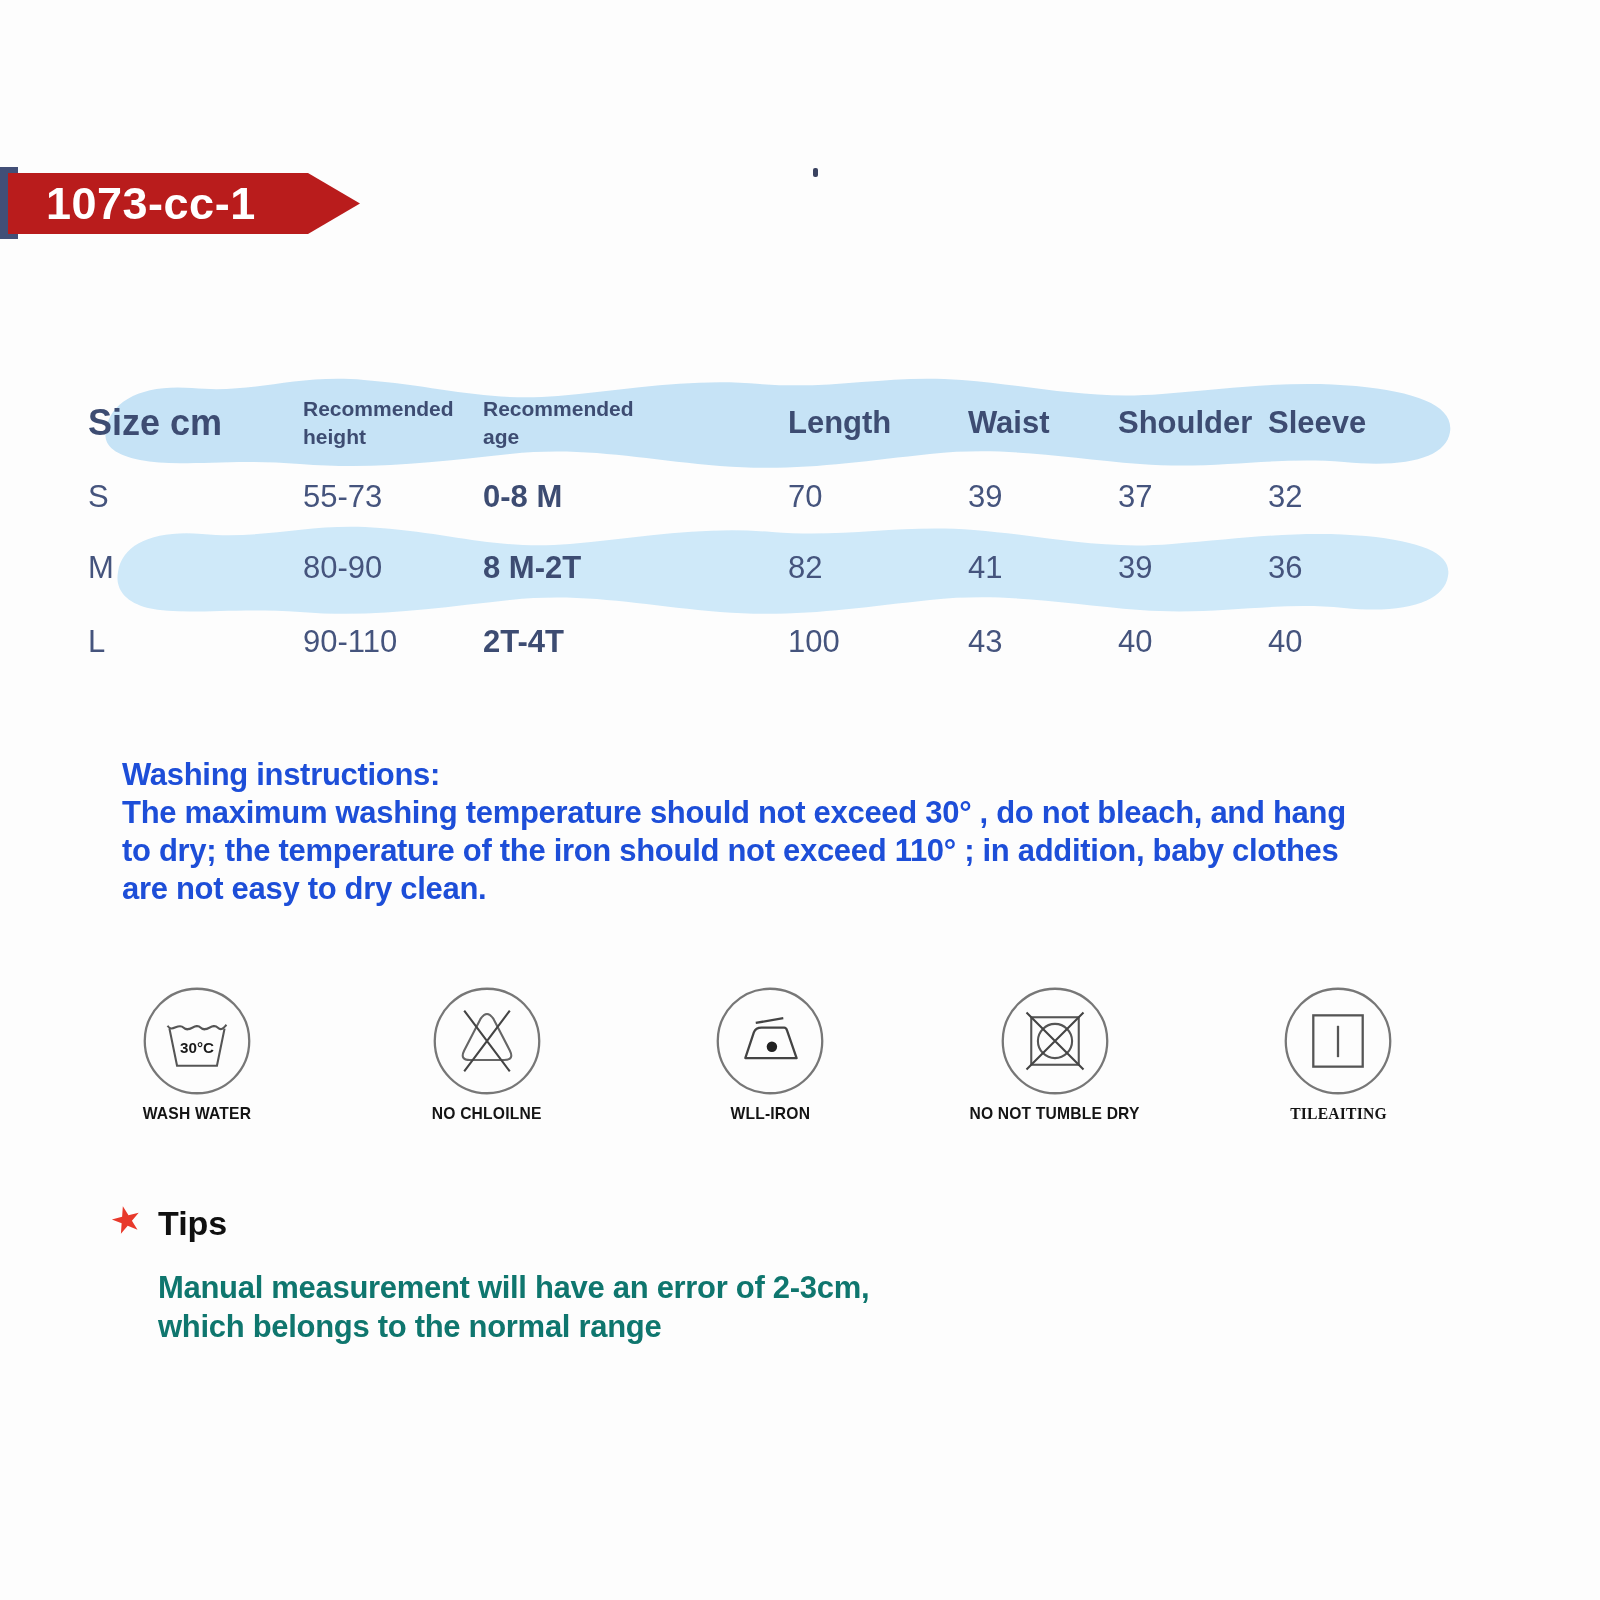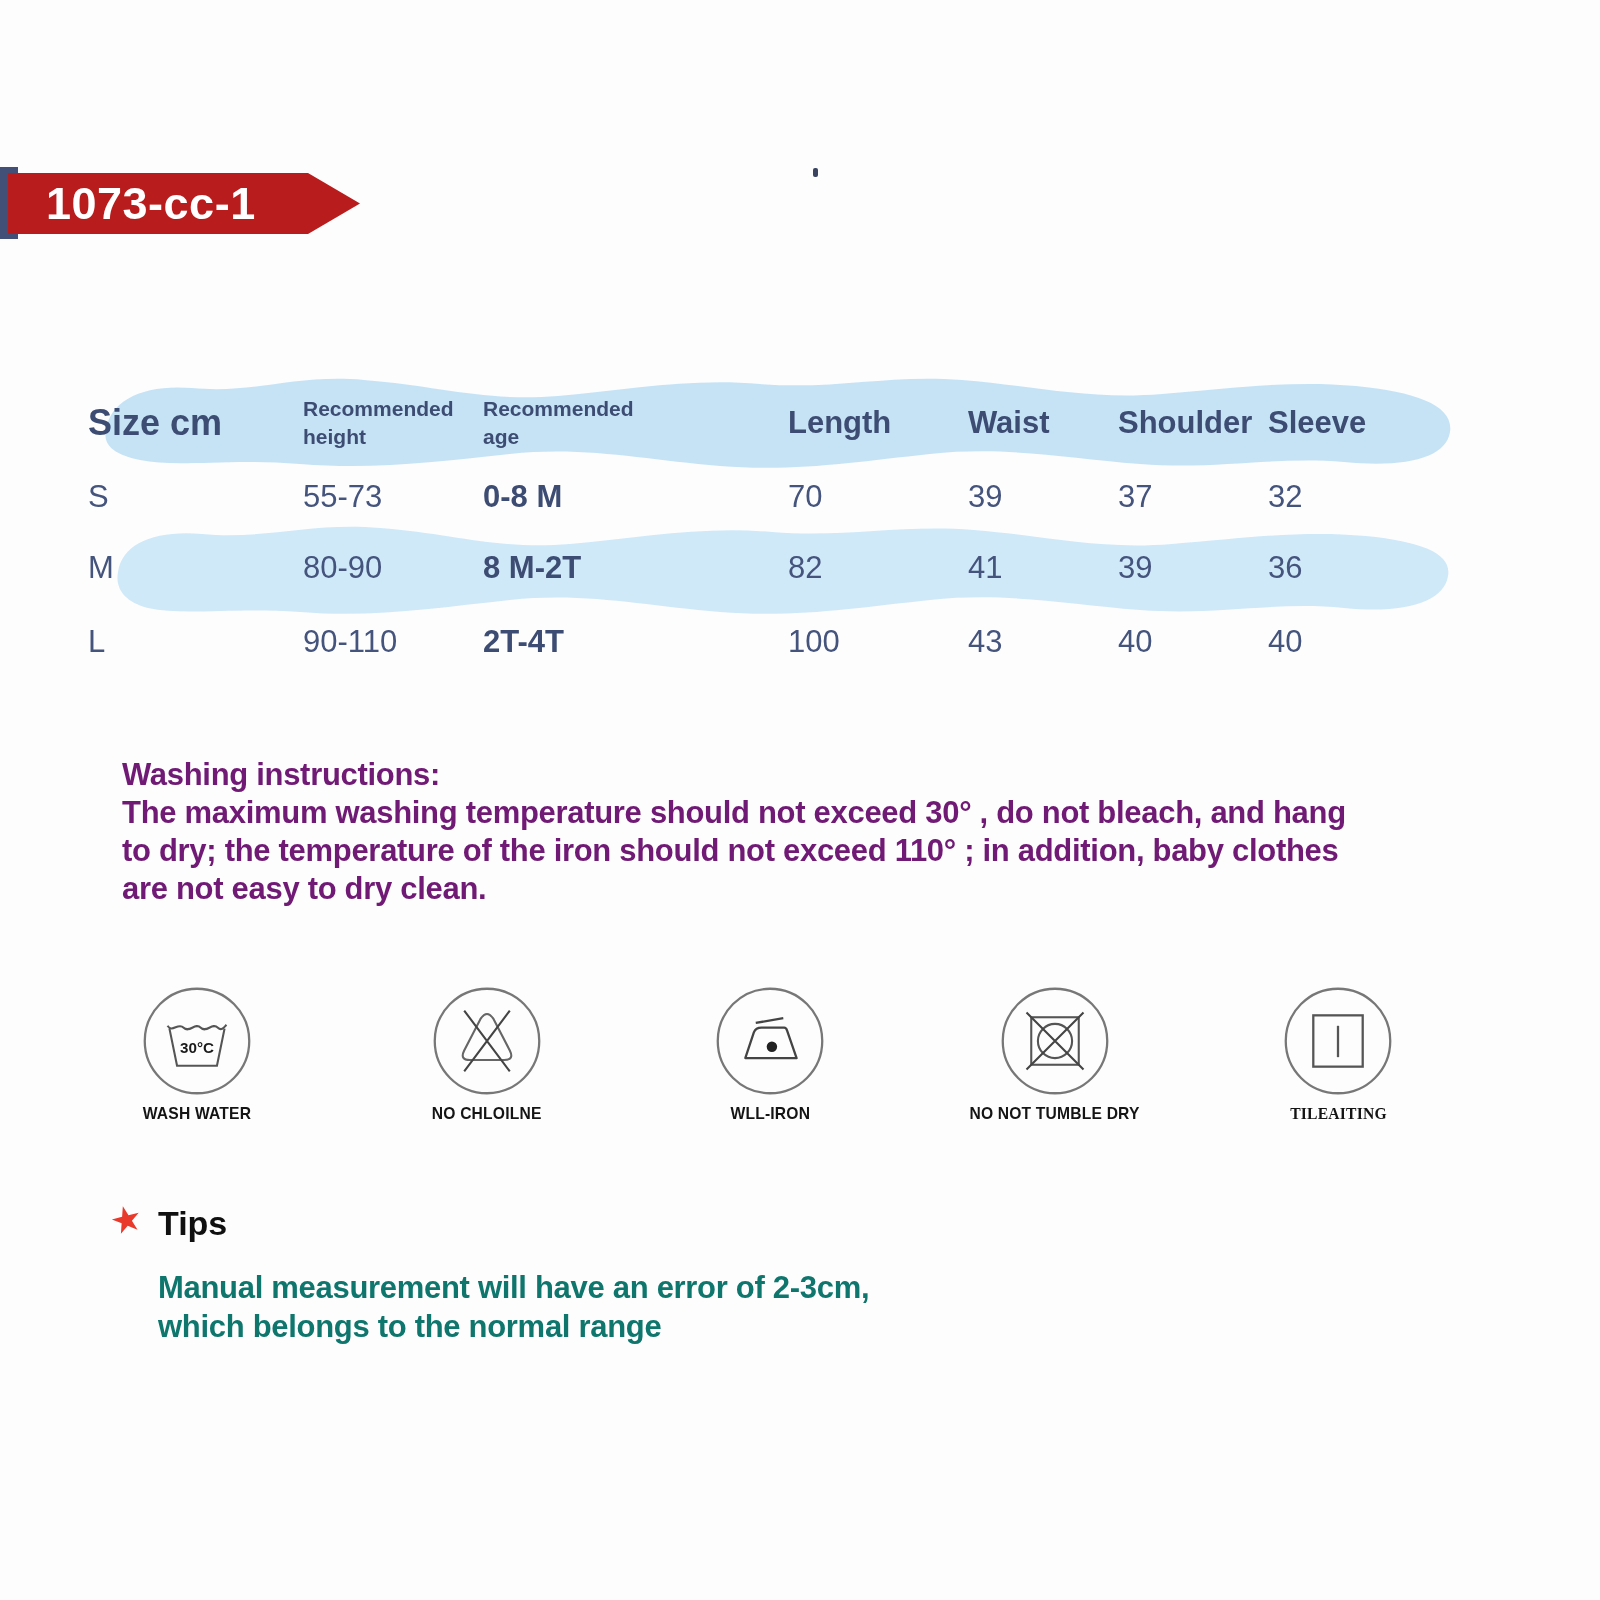--- a/index.html
+++ b/index.html
@@ -41,21 +41,21 @@
   .c-waist{width:150px;}
   .c-shoulder{width:150px;}
   .c-sleeve{width:170px;}
   .h-big{font-size:36px;font-weight:700;}
   .h-small{font-size:21px;font-weight:700;line-height:1.35;}
   .h-col{font-size:31px;font-weight:700;}
   .d{font-size:31px;font-weight:400;color:#45547d;}
   .d-age{font-size:31px;font-weight:700;color:#3d4c72;}
 
   
-  .washing{position:absolute;left:122px;top:756px;width:1400px;color:#701a75;}
+  .washing{position:absolute;left:122px;top:756px;width:1400px;color:#1d4ed8;}
   .washing .head{font-size:31px;font-weight:700;line-height:38px;letter-spacing:-.3px;}
   .washing .line{font-size:31px;font-weight:700;line-height:38px;letter-spacing:-.3px;white-space:nowrap;}
 
   
   .care-row{position:absolute;left:0;top:984px;width:1600px;height:150px;}
   .care{position:absolute;width:280px;text-align:center;}
   .care-1{left:57px;}  .care-2{left:347px;}  .care-3{left:630px;}
   .care-4{left:915px;} .care-5{left:1198px;font-family:Liberation Serif, serif;}
   .care svg{display:block;margin:0 auto;}
   .care .lbl{

